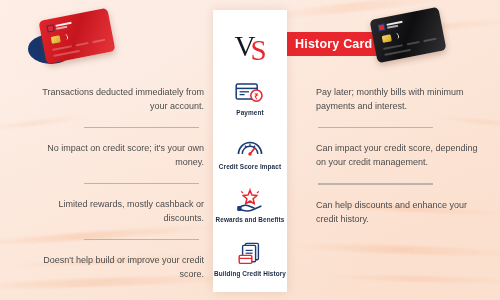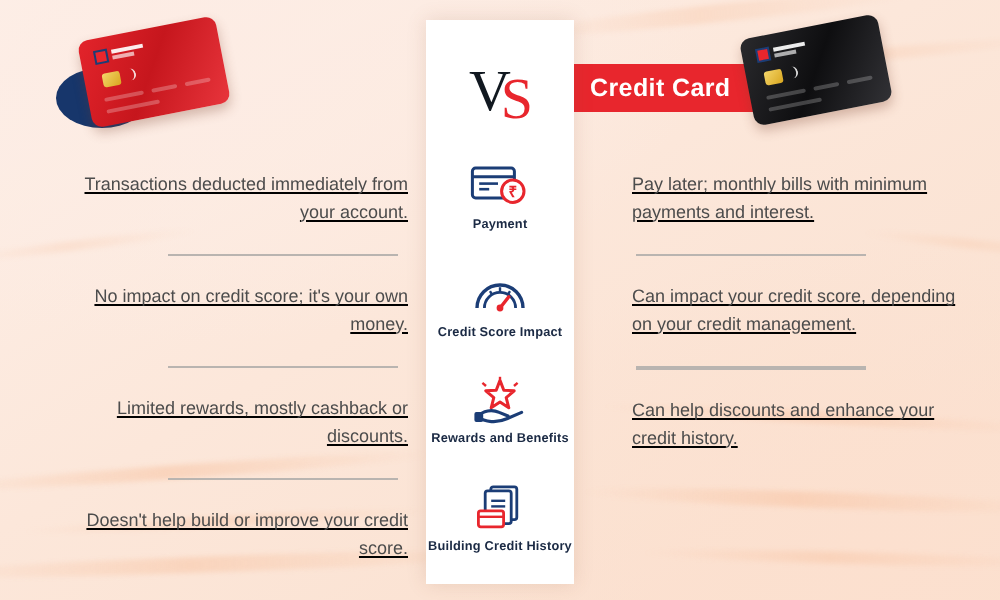--- a/index.html
+++ b/index.html
@@ -193,21 +193,20 @@
     line-height: 1.25;
     letter-spacing: .1px;
   }
 
   
   .col {
     position: absolute;
     top: 72px;
     width: 172px;
     z-index: 2;
-    text-decoration: underline;
   }
   .col-left  { left: 32px;  text-align: right; }
   .col-right { left: 316px; text-align: left; }
 
   .row {
     height: 55px;
     display: flex;
     flex-direction: column;
     justify-content: center;
   }
@@ -237,21 +236,21 @@
   <div class="streak s6"></div>
   <div class="streak s7"></div>
   <div class="streak s8"></div>
   <div class="streak s9"></div>
   <div class="streak s10"></div>
 
   <div class="disc"></div>
 
 
   <div class="ribbon ribbon-right">
-    <span>Credit Card</span>
+    <span>History Card</span>
   </div>
 
   <div class="pcard card-debit">
     <div class="brandmark">
       <span class="bm-sq"></span>
       <span class="bm-lines">
           <i></i>
           <i></i>
         </span>
     </div>

